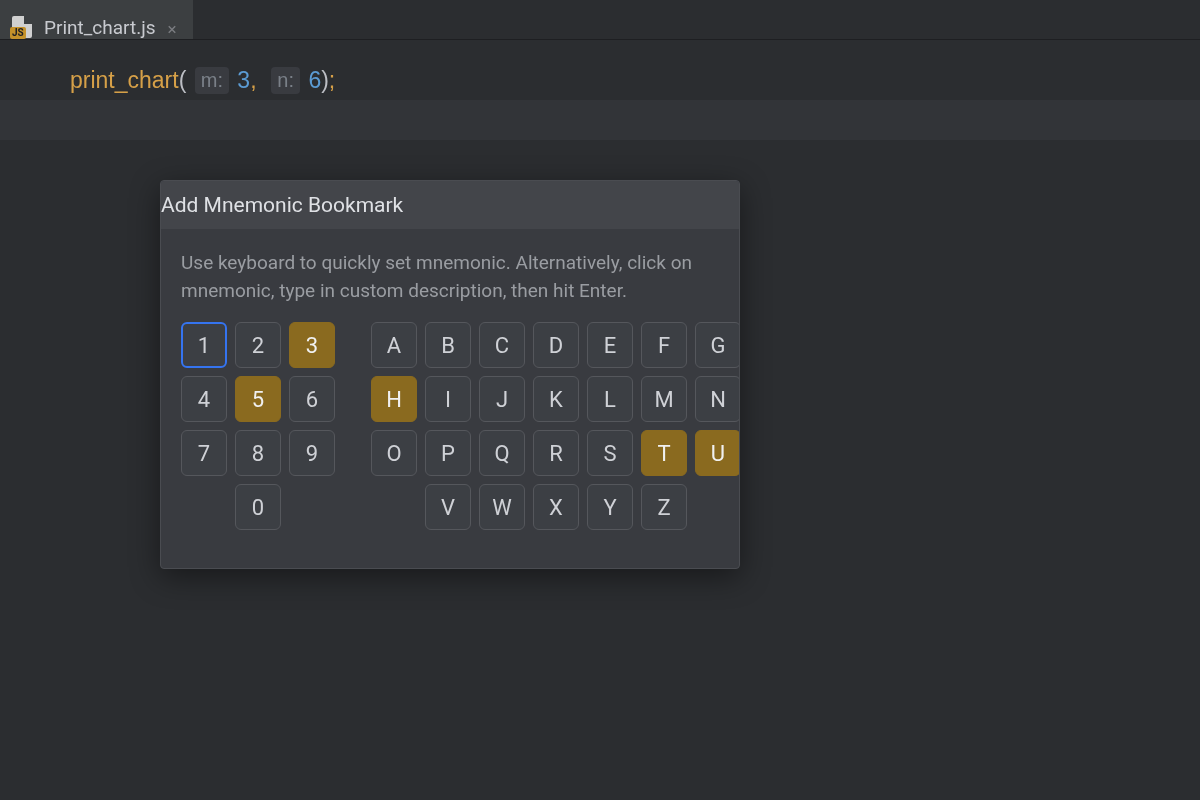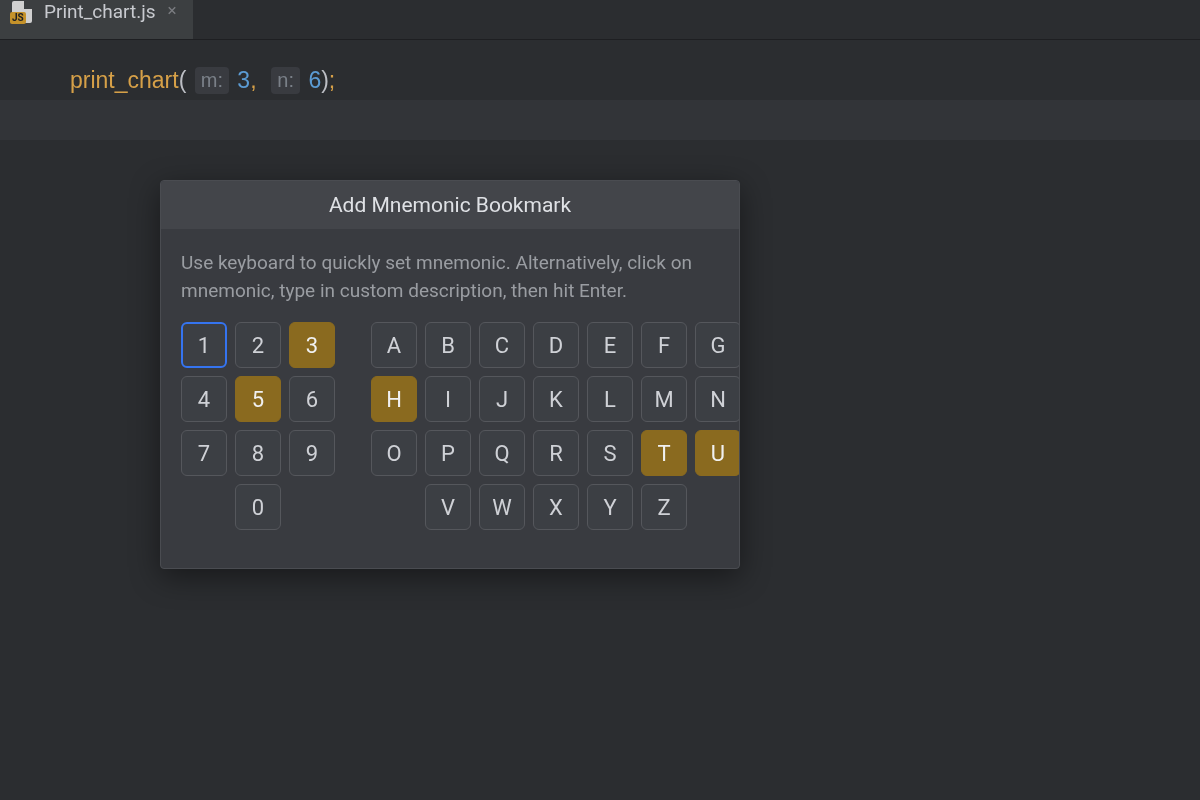--- a/index.html
+++ b/index.html
@@ -14,21 +14,21 @@
   
   .tab-bar {
     height: 40px;
     background: #2b2d30;
     display: flex;
     align-items: stretch;
     border-bottom: 1px solid #1e1f22;
   }
   .tab {
     display: flex;
-    align-items: flex-start;
+    align-items: flex-end;
     gap: 10px;
     padding: 0 14px 0 10px;
     background: #3c3f41;
     border-right: 1px solid #2b2d30;
     font-size: 19px;
     color: #c8cacf;
     position: relative;
   }
   .tab .file-icon {
     width: 24px;
@@ -118,21 +118,21 @@
     top: 140px;
     width: 580px;
     background: #393b40;
     border: 1px solid #4a4c51;
     box-shadow: 0 8px 30px rgba(0,0,0,.45);
     border-radius: 4px;
     overflow: hidden;
   }
   .popup-title {
     background: #43454a;
-    text-align: center;
+    text-align: left;
     font-size: 21px;
     color: #dfe1e5;
     padding: 12px 0;
     font-weight: 400;
   }
   .popup-body {
     padding: 20px 20px 18px 20px;
   }
   .popup-hint {
     color: #9a9da2;

